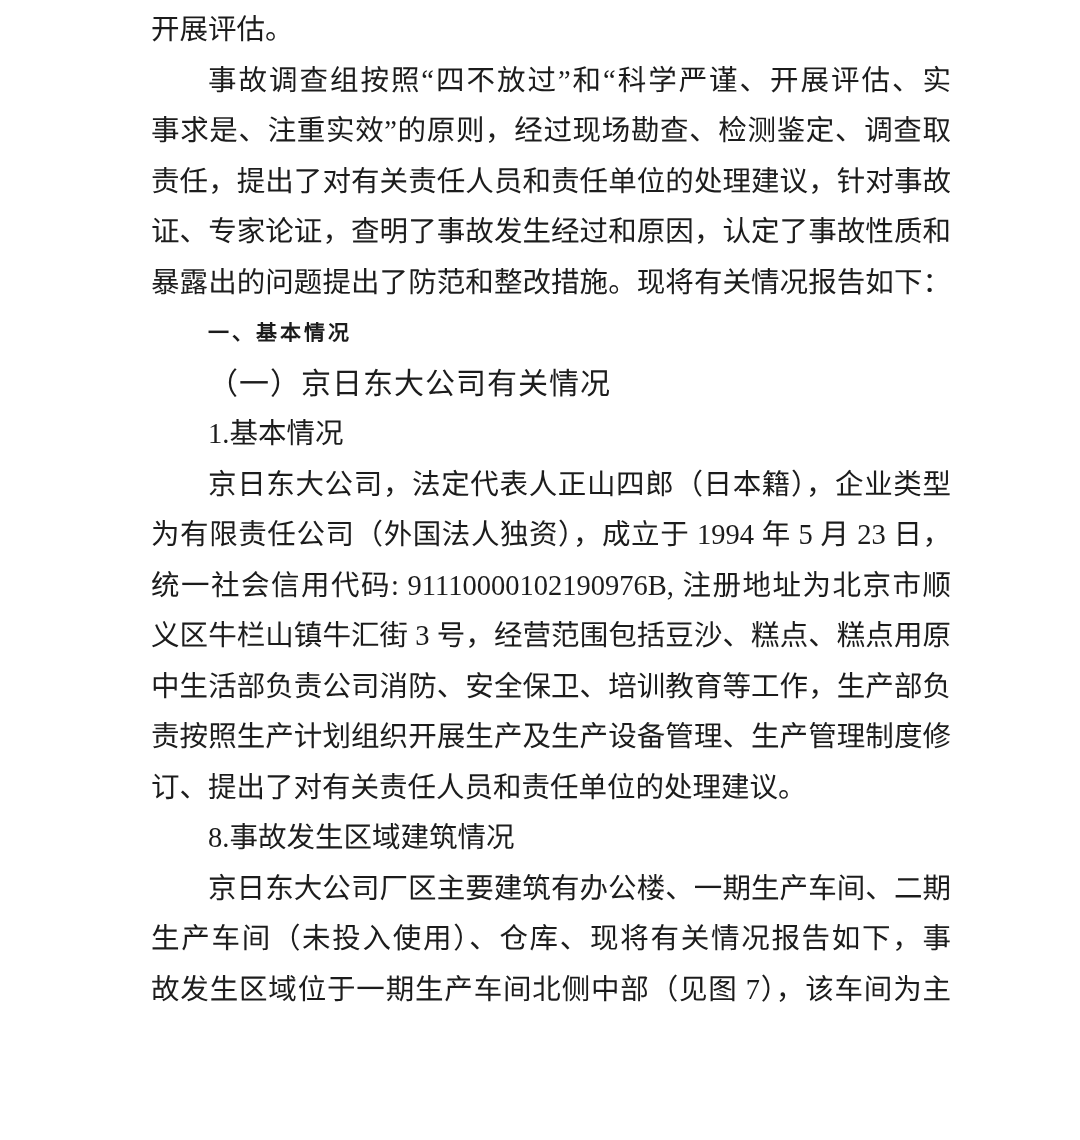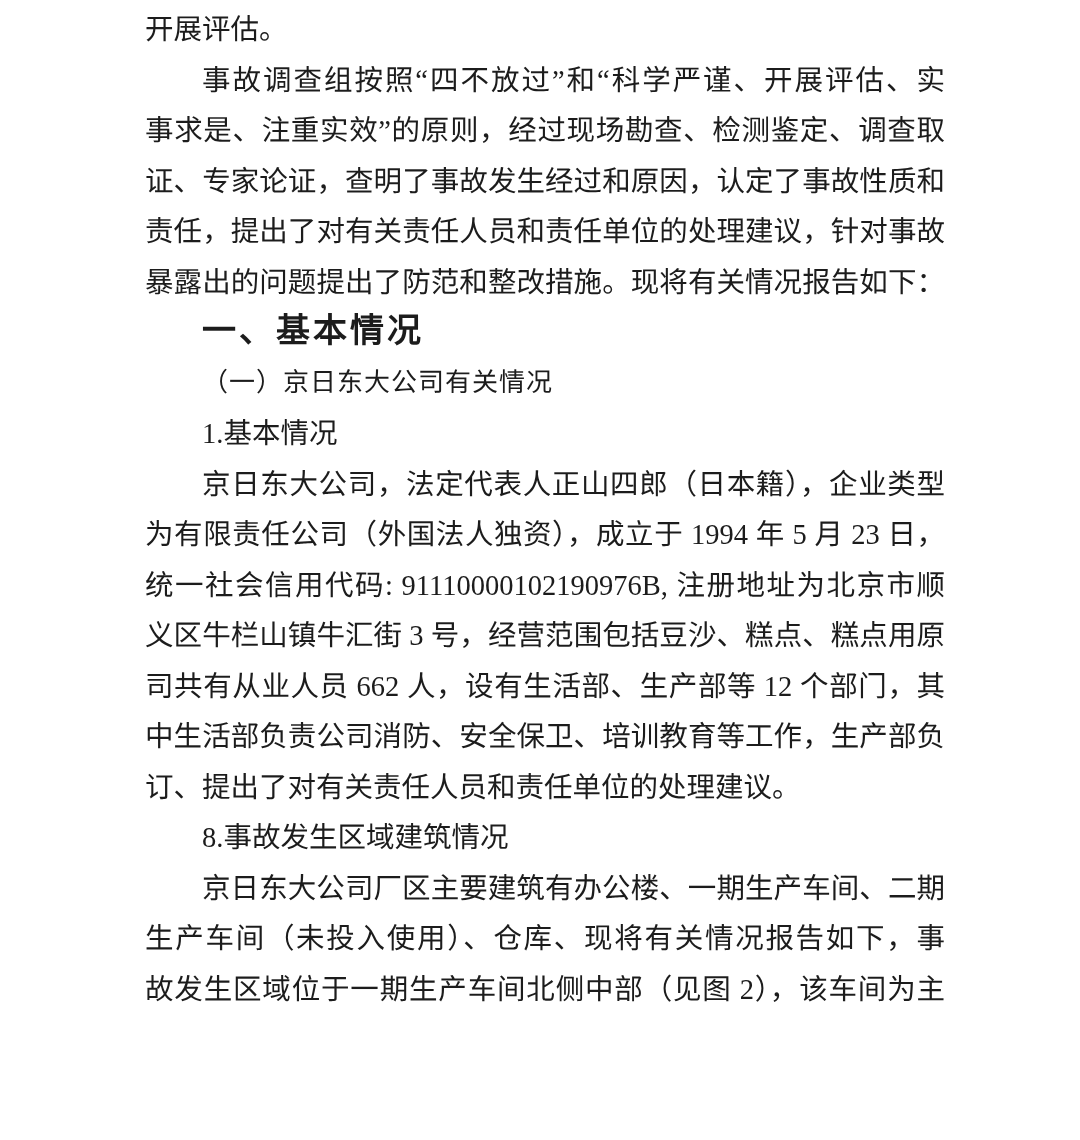--- a/index.html
+++ b/index.html
@@ -15,69 +15,68 @@
   }
   .page {
     position: relative;
     width: 1080px;
     height: 1140px;
     background: #ffffff;
     overflow: hidden;
   }
   .doc-content {
     position: absolute;
-    left: 145px;
+    left: 151px;
     top: 5px;
     width: 800px;
   }
   .line {
     height: 50.5px;
     line-height: 50.5px;
     font-size: 28.5px;
     text-align: left;
     overflow: hidden;
   }
   .line.indent {
     text-indent: 57px;
   }
   .line.fill {
     text-align: justify;
     text-align-last: justify;
   }
   .line.heading-bold {
-    font-family: Liberation Mono, monospace;
+    font-family: Liberation Sans, sans-serif;
     font-weight: bold;
-    font-size: 34px;
+    font-size: 21px;
     letter-spacing: 3px;
   }
   .line.heading-kai {
-    font-size: 26px;
+    font-size: 30px;
     letter-spacing: 1px;
-    font-family: Liberation Mono, monospace;
   }
 </style>
 </head>
 <body>
 
 <div class="page">
   <div class="doc-content" id="doc-body">
       <div class="line body">开展评估。</div>
       <div class="line body indent fill">事故调查组按照“四不放过”和“科学严谨、开展评估、实</div>
       <div class="line body fill">事求是、注重实效”的原则，经过现场勘查、检测鉴定、调查取</div>
+      <div class="line body fill">责任，提出了对有关责任人员和责任单位的处理建议，针对事故</div>
       <div class="line body fill">证、专家论证，查明了事故发生经过和原因，认定了事故性质和</div>
-      <div class="line body fill">责任，提出了对有关责任人员和责任单位的处理建议，针对事故</div>
       <div class="line body fill">暴露出的问题提出了防范和整改措施。现将有关情况报告如下：</div>
       <div class="line heading-bold indent">一、基本情况</div>
       <div class="line heading-kai indent">（一）京日东大公司有关情况</div>
       <div class="line body indent">1.基本情况</div>
       <div class="line body indent fill">京日东大公司，法定代表人正山四郎（日本籍），企业类型</div>
       <div class="line body fill">为有限责任公司（外国法人独资），成立于 1994 年 5 月 23 日，</div>
       <div class="line body fill">统一社会信用代码: 91110000102190976B, 注册地址为北京市顺</div>
       <div class="line body fill">义区牛栏山镇牛汇街 3 号，经营范围包括豆沙、糕点、糕点用原</div>
-      <div class="line body fill">司共有从业人员 662 人，设有生活部、生产部等 12 个部门，其</div>
       <div class="line body fill">中生活部负责公司消防、安全保卫、培训教育等工作，生产部负</div>
+      <div class="line body fill">责按照生产计划组织开展生产及生产设备管理、生产管理制度修</div>
       <div class="line body">订、提出了对有关责任人员和责任单位的处理建议。</div>
       <div class="line body indent">8.事故发生区域建筑情况</div>
       <div class="line body indent fill">京日东大公司厂区主要建筑有办公楼、一期生产车间、二期</div>
       <div class="line body fill">生产车间（未投入使用）、仓库、现将有关情况报告如下，事</div>
-      <div class="line body fill">故发生区域位于一期生产车间北侧中部（见图 2），该车间为主</div>
+      <div class="line body fill">故发生区域位于一期生产车间北侧中部（见图 7），该车间为主</div>
     </div>
 </div>
 
 </body></html>

